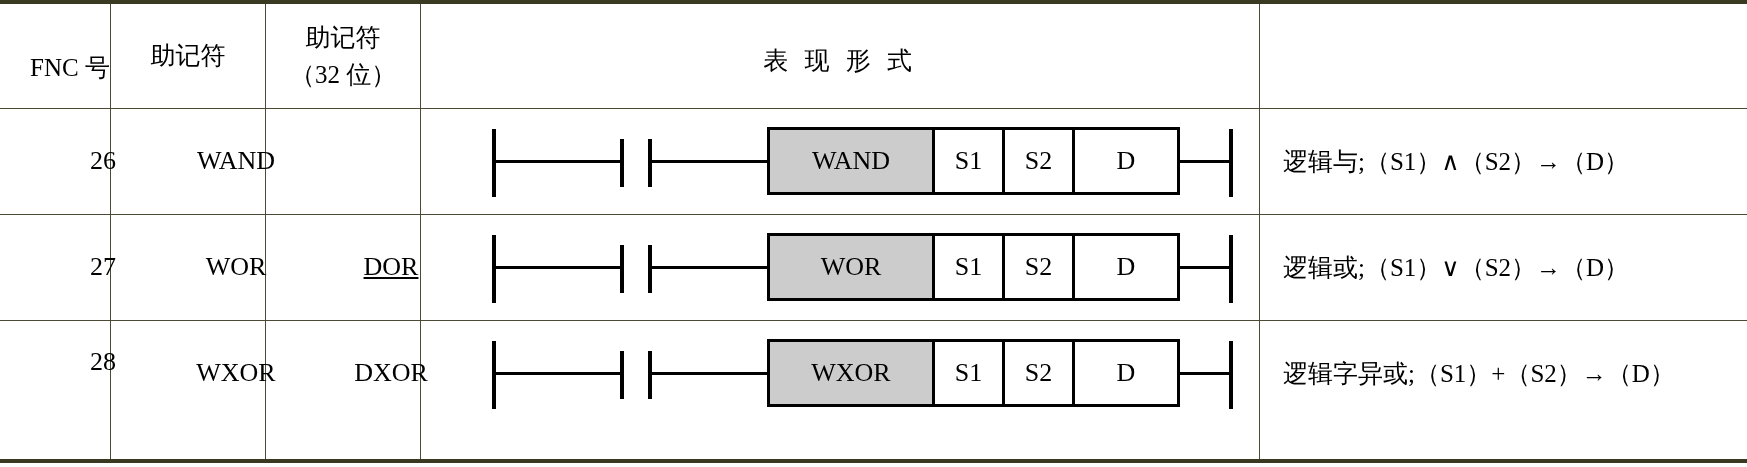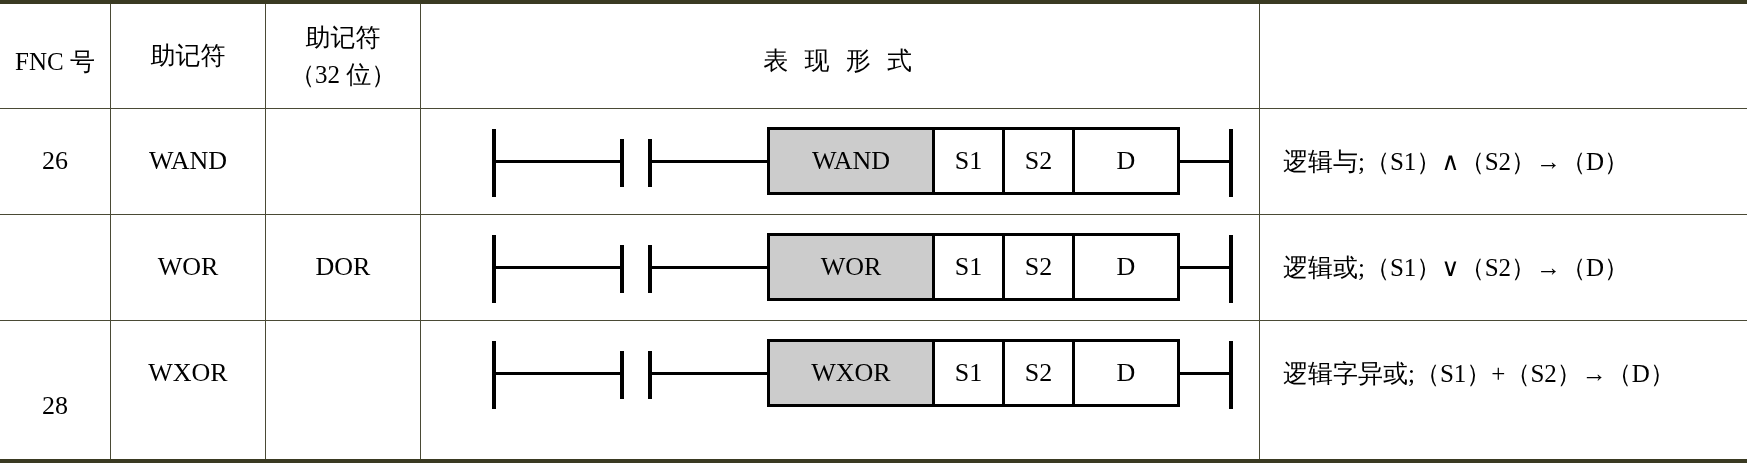--- a/index.html
+++ b/index.html
@@ -61,20 +61,21 @@
     font-size: 25px;
   }
   .hdr .stack {
     display: flex;
     flex-direction: column;
     align-items: center;
     gap: 6px;
   }
   .body-txt {
     font-size: 26px;
+    padding-left: 48px;
   }
   .desc {
     font-size: 25px;
     justify-content: flex-start;
   }
   .sp { letter-spacing: 5px; margin-top: 10px; }
 
   
   .ladder {
     position: absolute;
@@ -124,21 +125,21 @@
   <div class="rule-thin" style="top:108px;"></div>
   <div class="rule-thin" style="top:214px;"></div>
   <div class="rule-thin" style="top:320px;"></div>
   <div class="rule-bottom"></div>
 
   <div class="vline" style="left:110px; top:4px;  height:455px;"></div>
   <div class="vline" style="left:265px; top:4px;  height:455px;"></div>
   <div class="vline" style="left:420px; top:4px;  height:455px;"></div>
   <div class="vline" style="left:1259px;top:4px;  height:455px;"></div>
 
-  <div class="cell hdr" style="left:0px;   top:10px; width:110px; height:104px;">
+  <div class="cell hdr" style="left:0px;   top:16px; width:110px; height:104px;justify-content:flex-end;">
     <span>FNC 号</span>
   </div>
 
   <div class="cell hdr" style="left:111px; top:4px; width:154px; height:104px;">
     <span class="stack">
       <span>助记符</span>
     </span>
   </div>
 
   <div class="cell hdr" style="left:266px; top:4px; width:154px; height:104px;">
@@ -173,24 +174,27 @@
       <div class="seg" style="flex:1;">D</div>
     </div>
     <div class="wire" style="left:757px; top:51px; width:53px;"></div>
     <div class="rail" style="left:808px; top:20px; height:68px;"></div>
   </div>
 
   <div class="cell desc" style="left:1260px; top:109px; width:487px; height:105px; padding-left:23px;">
     <span>逻辑与;（S1）∧（S2）→（D）</span>
   </div>
 
+  <div class="cell body-txt" style="left:0px;   top:215px; width:110px; height:105px;">
+    <span>27</span>
+  </div>
   <div class="cell body-txt" style="left:111px; top:215px; width:154px; height:105px;">
     <span>WOR</span>
   </div>
-  <div class="cell body-txt" style="left:266px; top:215px; width:154px; height:105px;">
+  <div class="cell body-txt" style="left:266px; top:215px; width:154px; height:105px;text-decoration:underline;">
     <span>DOR</span>
   </div>
 
   <div class="ladder" style="left:421px; top:215px; width:838px; height:105px;">
     <div class="rail" style="left:71px;  top:20px; height:68px;"></div>
     <div class="wire" style="left:71px;  top:51px; width:132px;"></div>
     <div class="contact-bar" style="left:199px; top:30px; height:48px;"></div>
     <div class="contact-bar" style="left:227px; top:30px; height:48px;"></div>
     <div class="wire" style="left:229px; top:51px; width:119px;"></div>
     <div class="ibox" style="left:346px; top:18px; width:413px; height:68px;">
@@ -200,25 +204,28 @@
       <div class="seg" style="flex:1;">D</div>
     </div>
     <div class="wire" style="left:757px; top:51px; width:53px;"></div>
     <div class="rail" style="left:808px; top:20px; height:68px;"></div>
   </div>
 
   <div class="cell desc" style="left:1260px; top:215px; width:487px; height:105px; padding-left:23px;">
     <span>逻辑或;（S1）∨（S2）→（D）</span>
   </div>
 
-  <div class="cell body-txt" style="left:0px;   top:317px; width:110px; height:105px;align-items:flex-end;">
+  <div class="cell body-txt" style="left:0px;   top:310px; width:110px; height:105px;">
     <span>28</span>
   </div>
   <div class="cell body-txt" style="left:111px; top:321px; width:154px; height:105px;">
     <span>WXOR</span>
+  </div>
+  <div class="cell body-txt" style="left:266px; top:321px; width:154px; height:105px;">
+    <span>DXOR</span>
   </div>
 
   <div class="ladder" style="left:421px; top:321px; width:838px; height:105px;">
     <div class="rail" style="left:71px;  top:20px; height:68px;"></div>
     <div class="wire" style="left:71px;  top:51px; width:132px;"></div>
     <div class="contact-bar" style="left:199px; top:30px; height:48px;"></div>
     <div class="contact-bar" style="left:227px; top:30px; height:48px;"></div>
     <div class="wire" style="left:229px; top:51px; width:119px;"></div>
     <div class="ibox" style="left:346px; top:18px; width:413px; height:68px;">
       <div class="seg op" style="width:165px;">WXOR</div>

